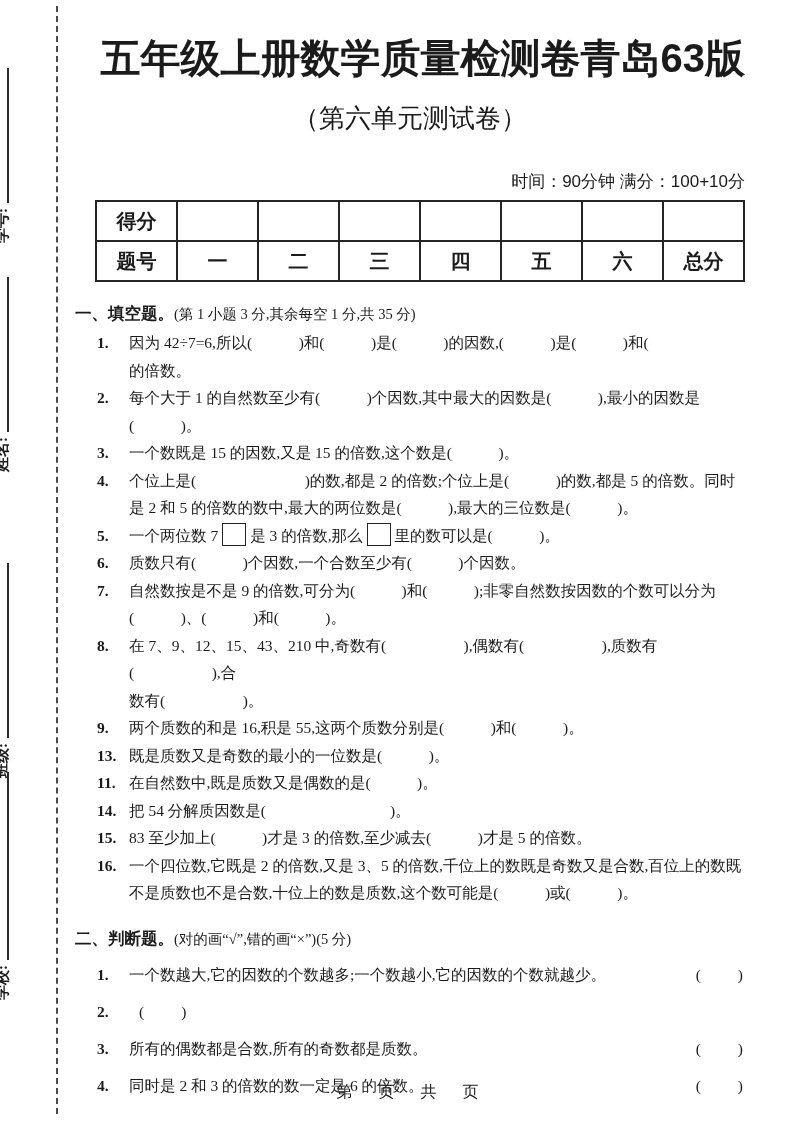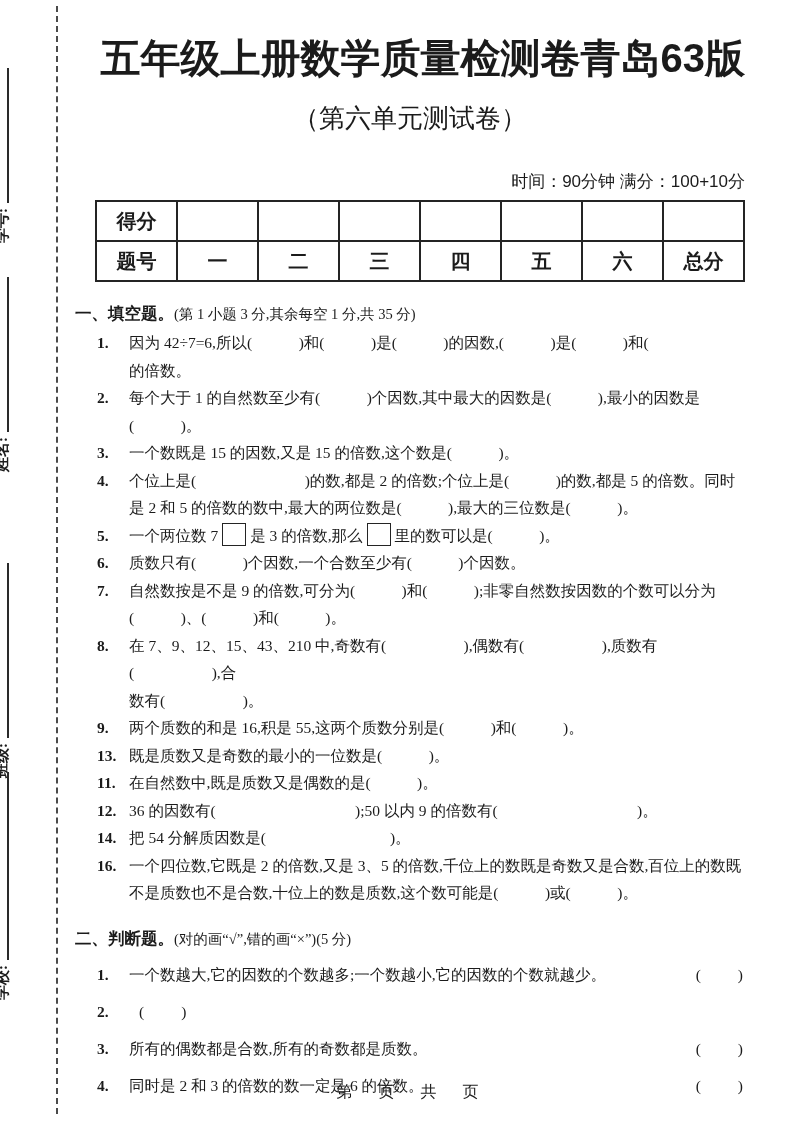--- a/index.html
+++ b/index.html
@@ -160,26 +160,26 @@
     </div>
     <div class="q">
       <span class="q-num">13.</span>
       <span class="q-text">既是质数又是奇数的最小的一位数是(　　　)。</span>
     </div>
     <div class="q">
       <span class="q-num">11.</span>
       <span class="q-text">在自然数中,既是质数又是偶数的是(　　　)。</span>
     </div>
     <div class="q">
-      <span class="q-num">12.</span>
-      <span class="q-text">36 的因数有(　　　　　　　　　);50 以内 9 的倍数有(　　　　　　　　　)。</span>
-    </div>
-    <div class="q">
       <span class="q-num">14.</span>
       <span class="q-text">把 54 分解质因数是(　　　　　　　　)。</span>
+    </div>
+    <div class="q">
+      <span class="q-num">15.</span>
+      <span class="q-text">83 至少加上(　　　)才是 3 的倍数,至少减去(　　　)才是 5 的倍数。</span>
     </div>
     <div class="q">
       <span class="q-num">16.</span>
       <span class="q-text">一个四位数,它既是 2 的倍数,又是 3、5 的倍数,千位上的数既是奇数又是合数,百位上的数既
 不是质数也不是合数,十位上的数是质数,这个数可能是(　　　)或(　　　)。</span>
     </div>
 
     <div class="sec-heading">
       <span class="h">二、判断题。</span><span class="note">(对的画“√”,错的画“×”)(5 分)</span>
     </div>

